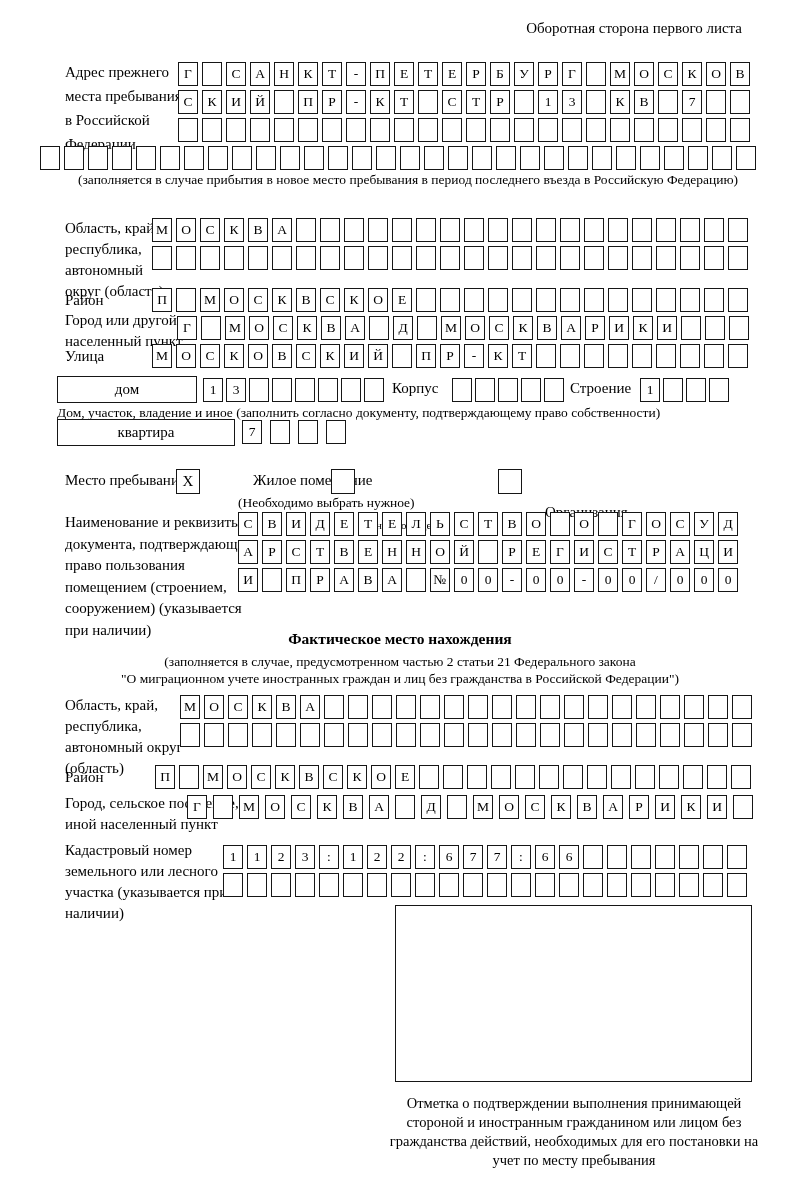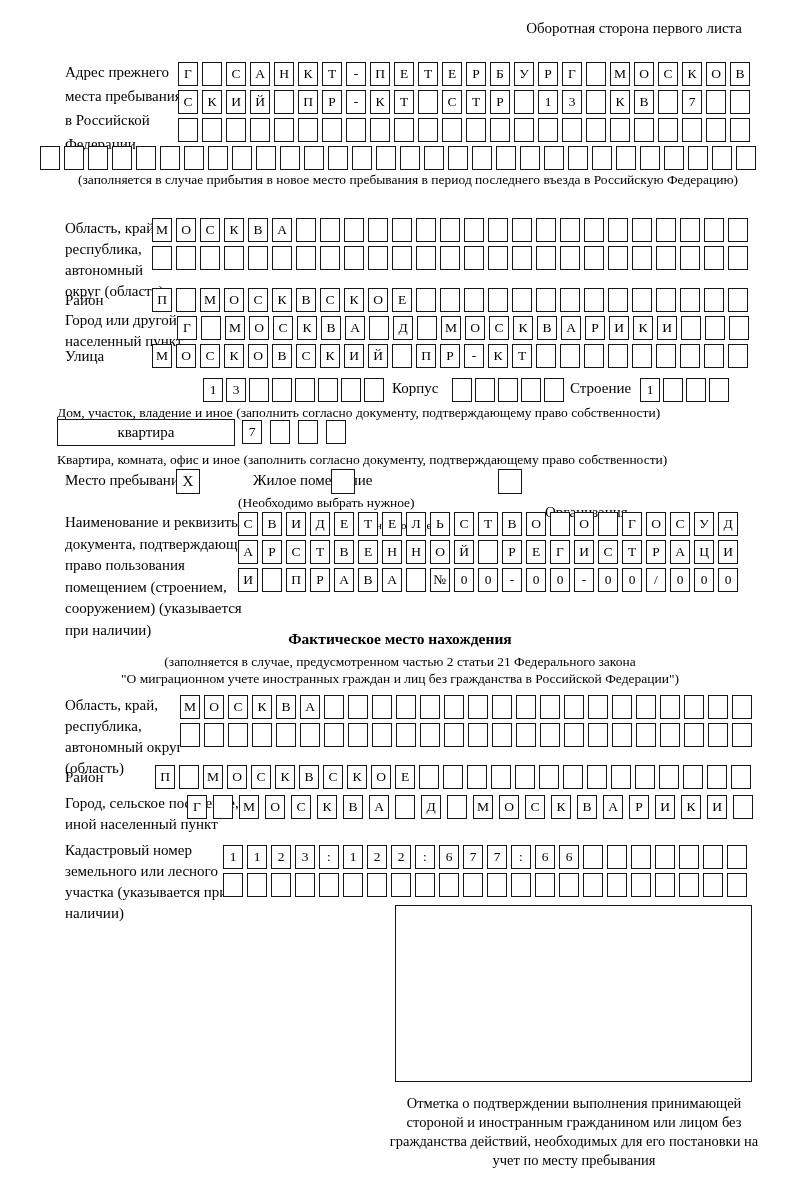--- a/index.html
+++ b/index.html
@@ -279,20 +279,21 @@
       <span class="cell"></span>
       <span class="cell"></span>
       <span class="cell"></span>
       <span class="cell"></span>
       <span class="cell"></span>
       <span class="cell"></span>
       <span class="cell"></span>
       <span class="cell"></span>
     </div>
 
+  <div class="boxfield" style="left:57px;top:376px;width:140px;height:27px;">дом</div>
   <div class="cellrow g3" style="left:203px;top:378px;">
       <span class="cell">1</span>
       <span class="cell">3</span>
       <span class="cell"></span>
       <span class="cell"></span>
       <span class="cell"></span>
       <span class="cell"></span>
       <span class="cell"></span>
       <span class="cell"></span>
     </div>
@@ -313,21 +314,20 @@
     </div>
   <div class="note" style="left:57px;top:405px;">Дом, участок, владение и иное (заполнить согласно документу, подтверждающему право собственности)</div>
 
   <div class="boxfield" style="left:57px;top:419px;width:178px;height:27px;">квартира</div>
   <div class="cellrow g8" style="left:242px;top:420px;">
       <span class="cell">7</span>
       <span class="cell"></span>
       <span class="cell"></span>
       <span class="cell"></span>
     </div>
-  <div class="note" style="left:57px;top:452px;">Квартира, комната, офис и иное (заполнить согласно документу, подтверждающему право собственности)</div>
 
   <div class="abs" style="left:65px;top:472px;font-size:15px;">Место пребывания:</div>
   <div class="chk" style="left:176px;top:469px;">X</div>
   <div class="abs" style="left:210px;top:472px;font-size:15px;margin-left:43px;">Жилое помещение</div>
   <div class="chk" style="left:331px;top:469px;"></div>
   <div class="abs" style="left:368px;top:472px;font-size:11px;margin-top:47px;">Иное помещение</div>
   <div class="chk" style="left:498px;top:469px;"></div>
   <div class="abs" style="left:545px;top:472px;font-size:15px;margin-top:32px;">Организация</div>
   <div class="note" style="left:238px;top:495px;">(Необходимо выбрать нужное)</div>
 

